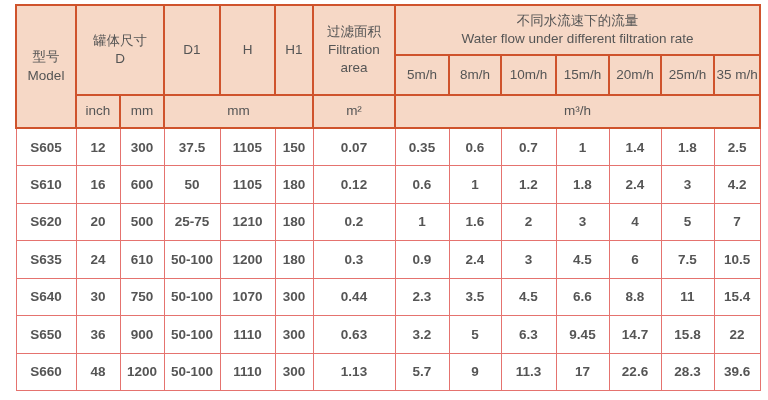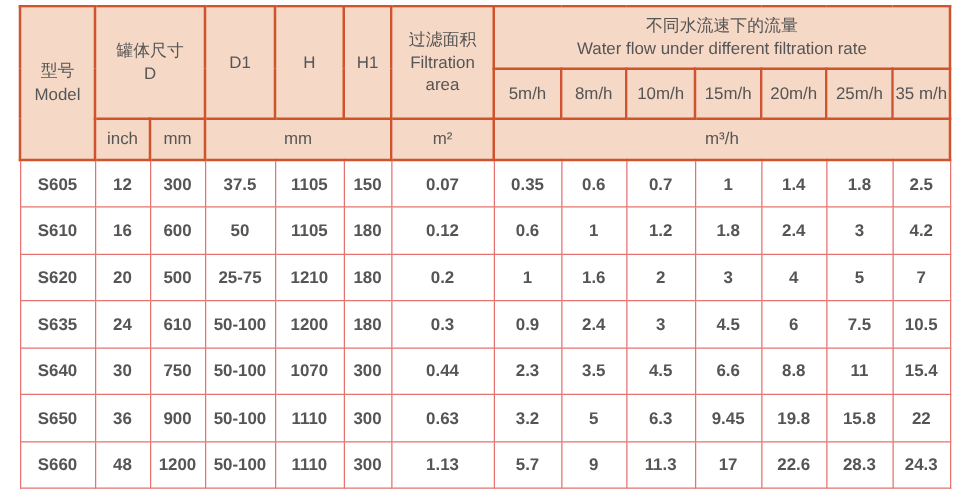--- a/index.html
+++ b/index.html
@@ -201,36 +201,36 @@
     <td class="cell">36</td>
     <td class="cell">900</td>
     <td class="cell">50-100</td>
     <td class="cell">1110</td>
     <td class="cell">300</td>
     <td class="cell">0.63</td>
     <td class="cell">3.2</td>
     <td class="cell">5</td>
     <td class="cell">6.3</td>
     <td class="cell">9.45</td>
-    <td class="cell">19.8</td>
+    <td class="cell">14.7</td>
     <td class="cell">15.8</td>
     <td class="cell">22</td>
   </tr>
 
   <tr class="data-row">
     <td class="cell">S660</td>
     <td class="cell">48</td>
     <td class="cell">1200</td>
     <td class="cell">50-100</td>
     <td class="cell">1110</td>
     <td class="cell">300</td>
     <td class="cell">1.13</td>
     <td class="cell">5.7</td>
     <td class="cell">9</td>
     <td class="cell">11.3</td>
     <td class="cell">17</td>
     <td class="cell">22.6</td>
     <td class="cell">28.3</td>
-    <td class="cell">24.3</td>
+    <td class="cell">39.6</td>
   </tr>
 </tbody>
   </table>
 </div>
 
 </body></html>

